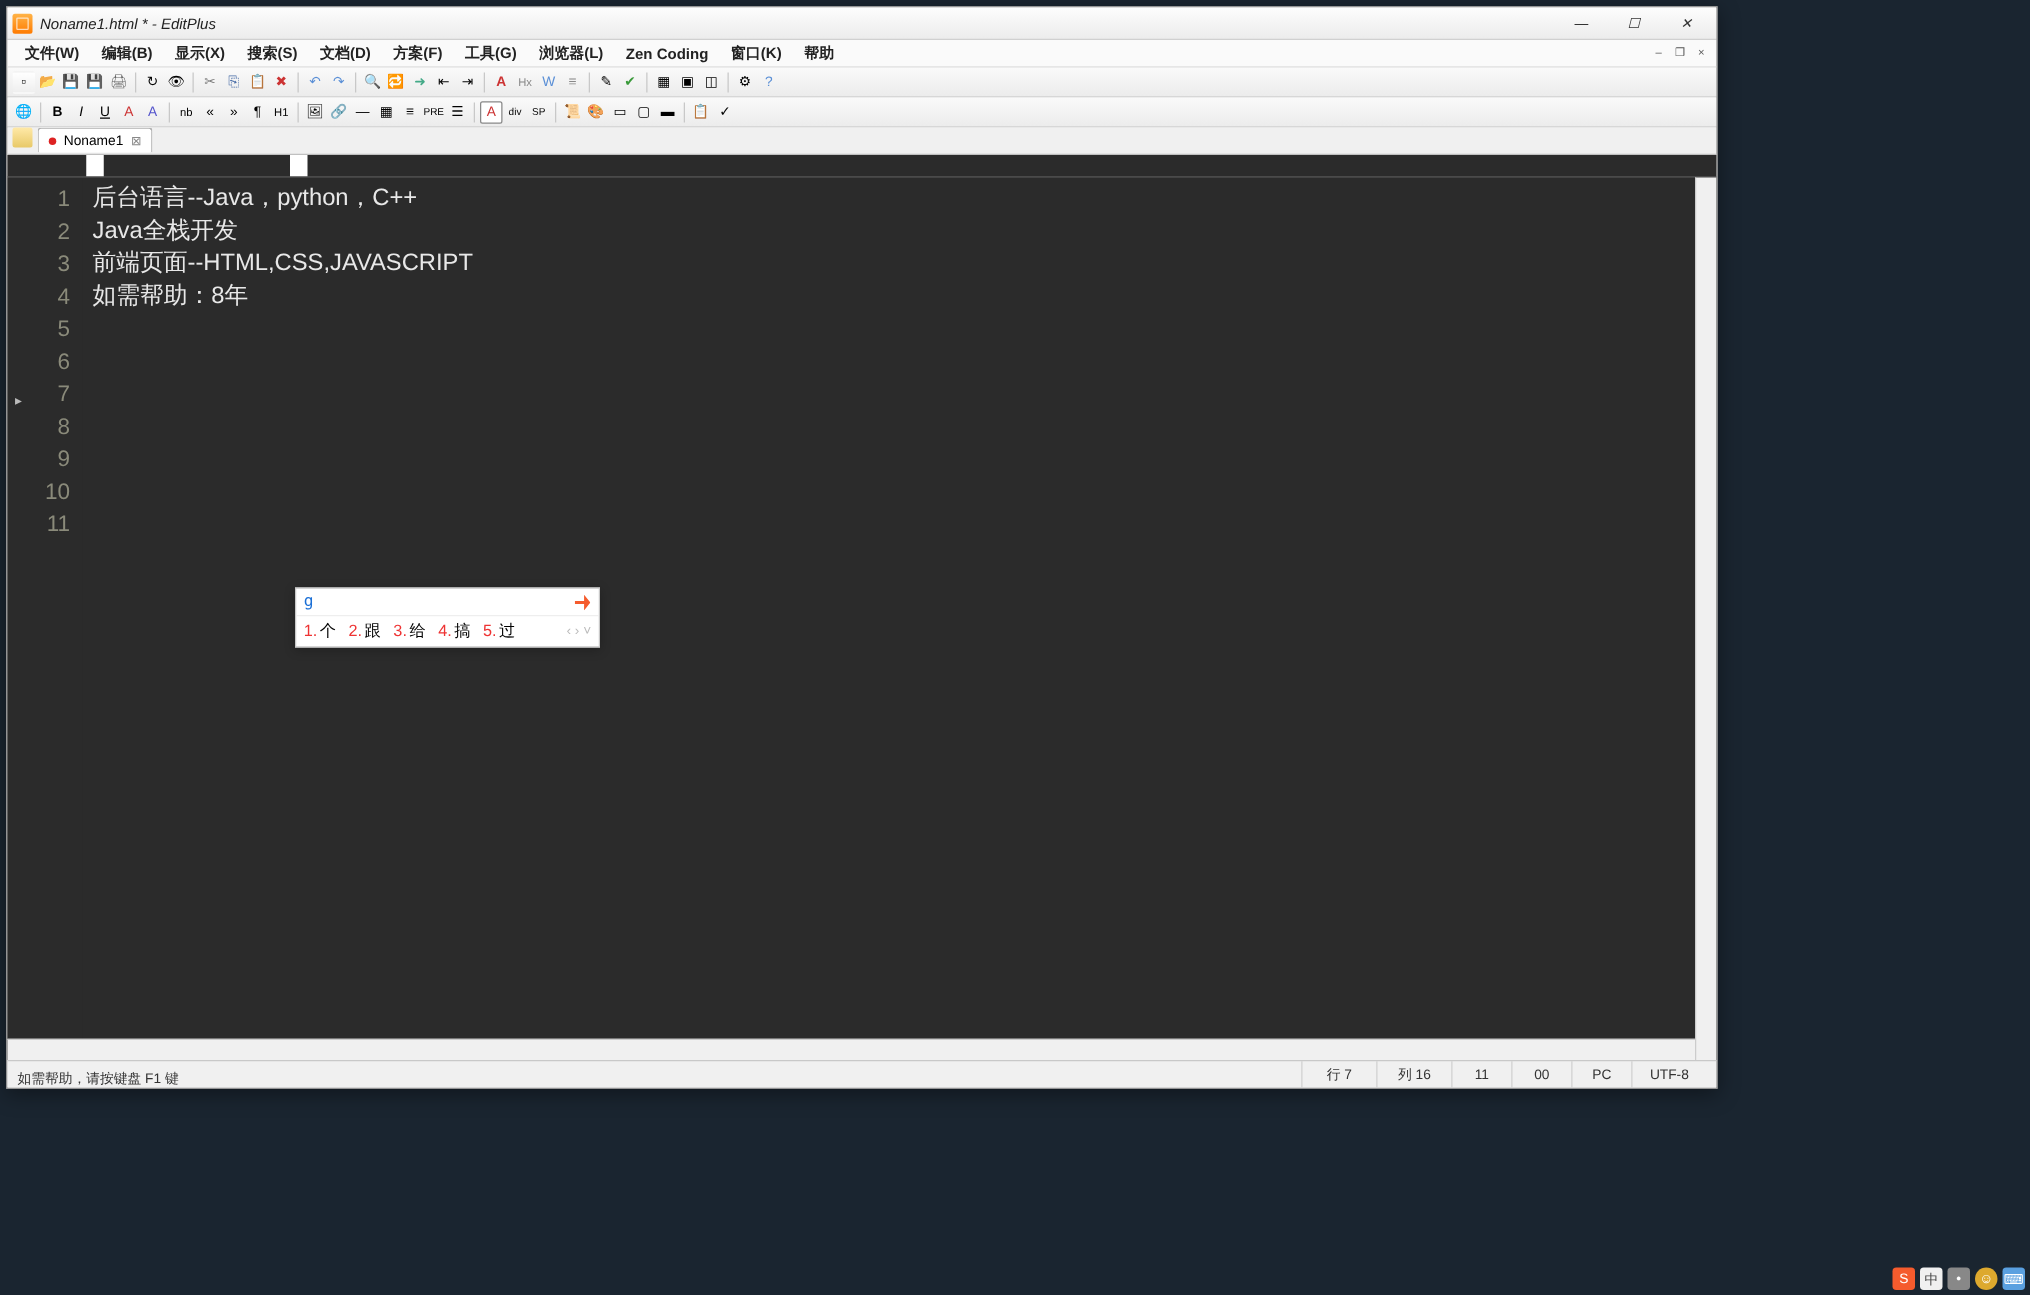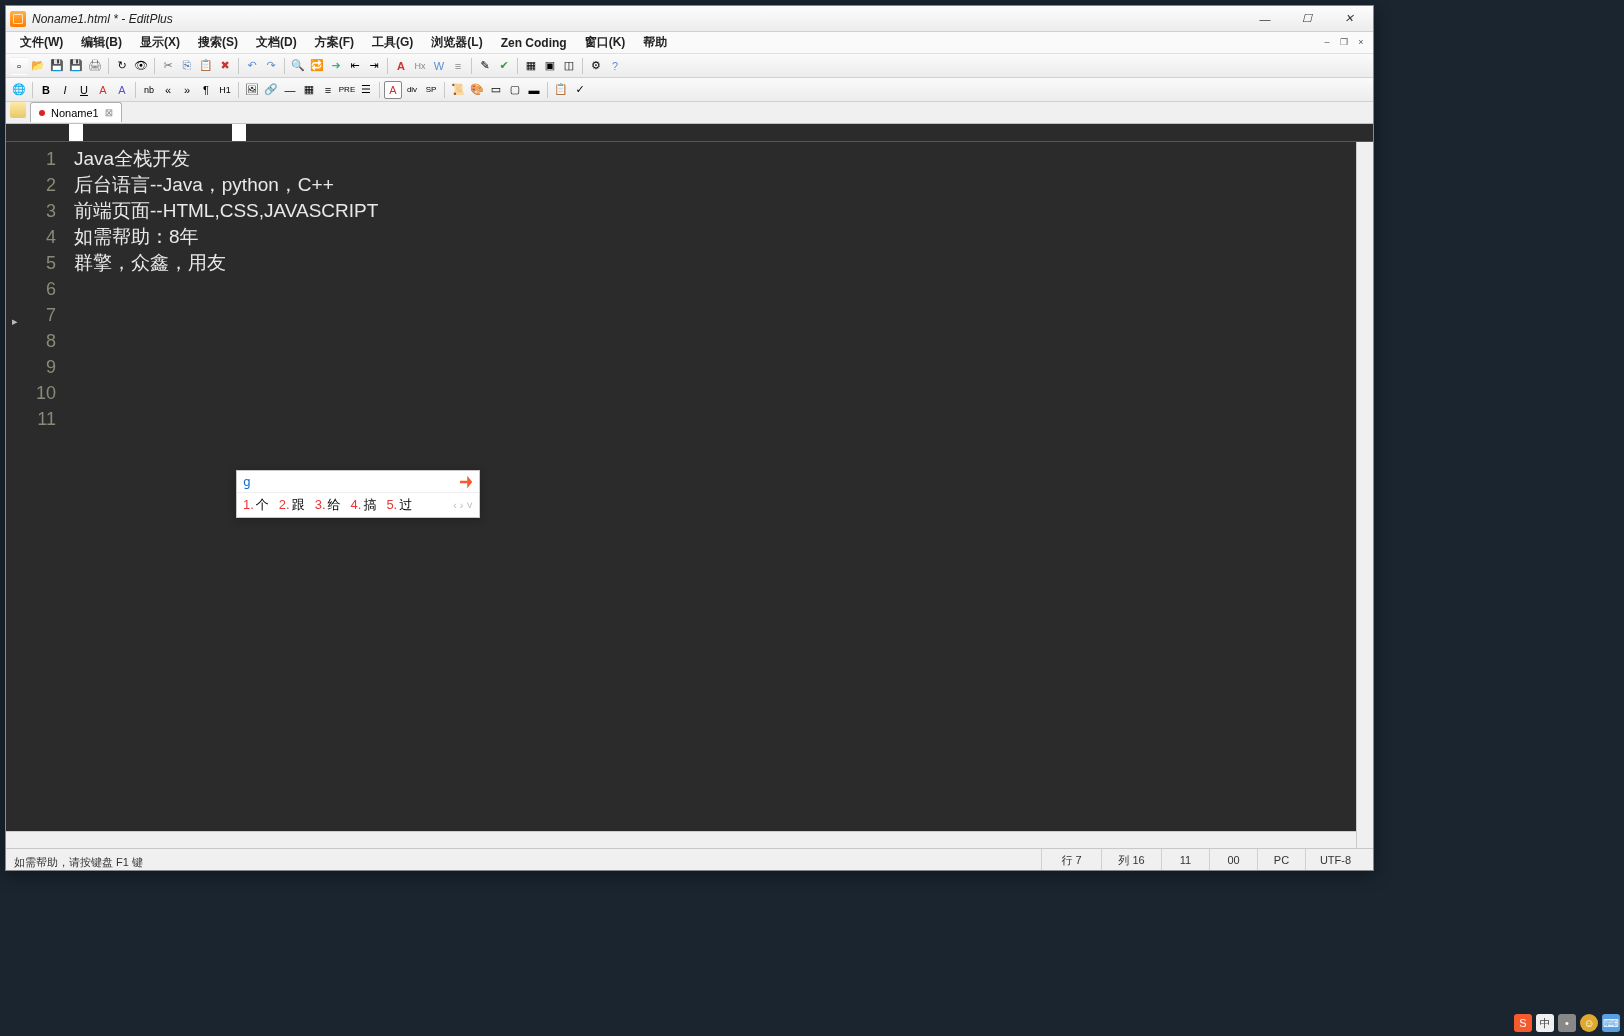--- a/index.html
+++ b/index.html
@@ -204,21 +204,21 @@
           <div>4</div>
           <div>5</div>
           <div>6</div>
           <span class="mark" style="top: 166px;">▸</span>
           <div>7</div>
           <div>8</div>
           <div>9</div>
           <div>10</div>
           <div>11</div>
         </div>
-      <div class="codearea" id="code"><div>Java全栈开发</div><div>后台语言--Java，python，C++</div><div>前端页面--HTML,CSS,JAVASCRIPT</div><div>如需帮助：8年</div><div>群擎，众鑫，用友</div><div></div><div></div><div></div></div>
+      <div class="codearea" id="code"><div>后台语言--Java，python，C++</div><div>Java全栈开发</div><div>前端页面--HTML,CSS,JAVASCRIPT</div><div>如需帮助：8年</div><div></div><div></div><div></div></div>
     </div>
     <div class="scrollbar-v"></div>
     <div class="scrollbar-h"></div>
 
     <div class="ime">
       <div class="ime-input">g</div>
       <div class="ime-cands" id="ime-cands">
         <span class="cand"><span class="n">1.</span><span>个</span></span>
           <span class="cand"><span class="n">2.</span><span>跟</span></span>
           <span class="cand"><span class="n">3.</span><span>给</span></span>

